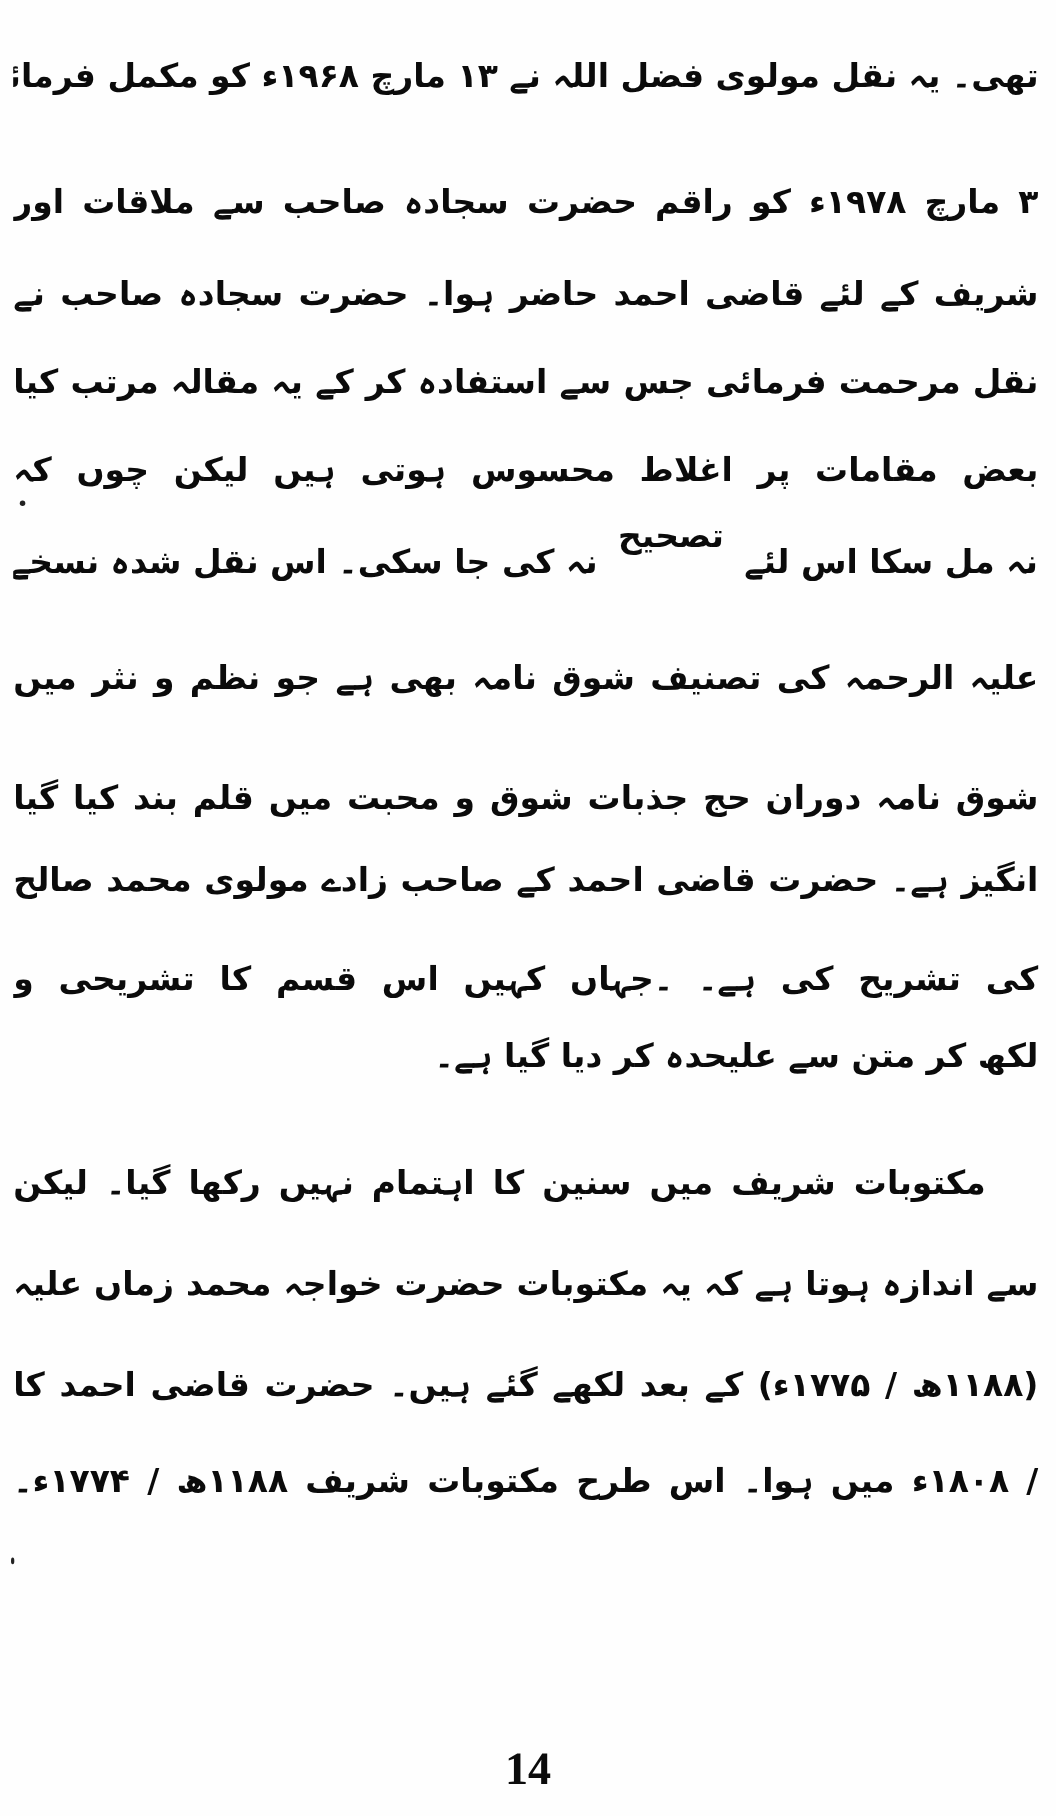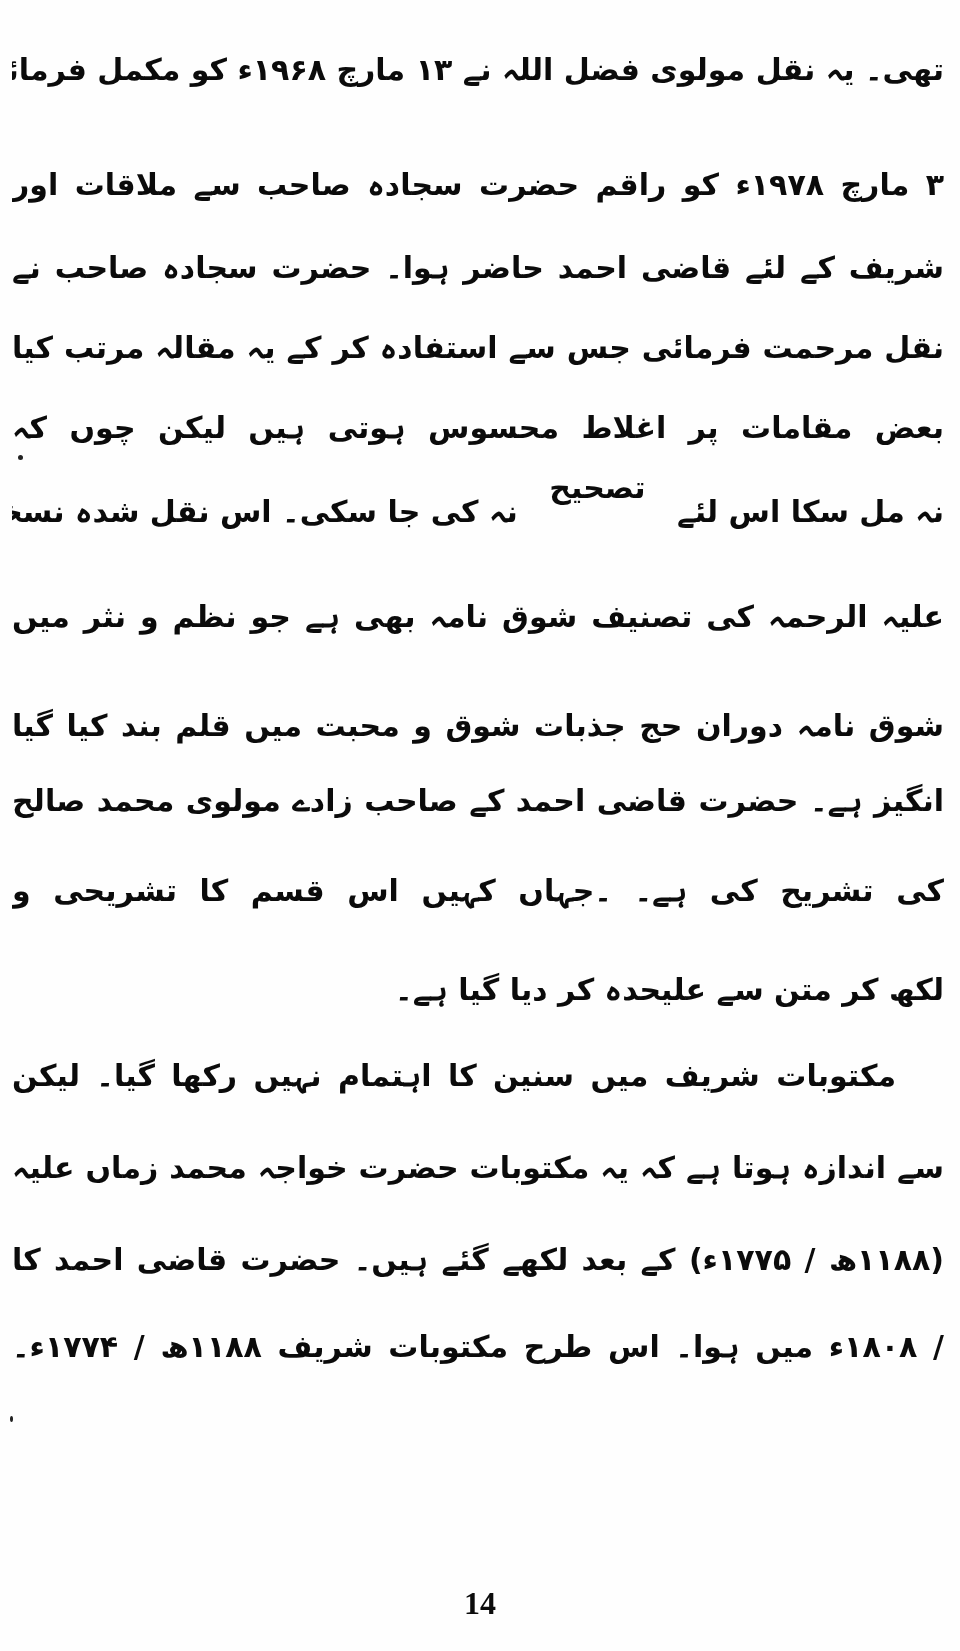--- a/index.html
+++ b/index.html
@@ -43,32 +43,32 @@
     text-align-last: justify;
   }
   
   .text-line.indent {
     padding-right: 48px;
   }
   
   .raised {
     position: relative;
     top: -24px;
-    margin: 0 21px;
+    margin: 0 8px;
     display: inline-block;
     line-height: 30px;
   }
   .page-number {
     position: absolute;
     top: 1585px;
     left: 0;
     width: 100%;
     text-align: center;
     font-family: "Liberation Serif", serif;
-    font-size: 32px;
+    font-size: 42px;
     font-weight: 700;
     color: #0b0b0b;
   }
   
   .speck {
     position: absolute;
     background: #222;
     border-radius: 50%;
   }
   .speck.s1 { left: 18px; top: 455px; width: 5px; height: 5px; }
@@ -88,21 +88,21 @@
   <div class="text-line" style="top:470px;">
     <span>نہ مل سکا اس لئے</span>
     <span class="raised">تصحیح</span>
     <span>نہ کی جا سکی۔ اس نقل شدہ نسخے کے ساتھ حضرت قاضی احمد</span>
   </div>
 
   <div class="text-line j" style="top:575px;">علیہ الرحمہ کی تصنیف شوق نامہ بھی ہے جو نظم و نثر میں ہے اور موضوع تصوف ہے۔</div>
   <div class="text-line j" style="top:684px;">شوق نامہ دوران حج جذبات شوق و محبت میں قلم بند کیا گیا ہے اس لئے نہایت ہی اثر</div>
   <div class="text-line j" style="top:759px;">انگیز ہے۔ حضرت قاضی احمد کے صاحب زادے مولوی محمد صالح نے بعض عبارات</div>
   <div class="text-line j" style="top:849px;">کی تشریح کی ہے۔ ۔جہاں کہیں اس قسم کا تشریحی و توضیحی اضافہ ہے وہاں "اقول"</div>
-  <div class="text-line" style="top:948px;">لکھ کر متن سے علیحدہ کر دیا گیا ہے۔</div>
+  <div class="text-line" style="top:919px;">لکھ کر متن سے علیحدہ کر دیا گیا ہے۔</div>
 
   <div class="text-line j indent" style="top:1034px;">مکتوبات شریف میں سنین کا اہتمام نہیں رکھا گیا۔ لیکن ایسے شواہد موجود ہیں جن</div>
   <div class="text-line j" style="top:1126px;">سے اندازہ ہوتا ہے کہ یہ مکتوبات حضرت خواجہ محمد زماں علیہ الرحمہ کے وصال</div>
   <div class="text-line j" style="top:1218px;">(۱۱۸۸ھ / ۱۷۷۵ء) کے بعد لکھے گئے ہیں۔ حضرت قاضی احمد کا وصال ۱۲۲۳ھ</div>
   <div class="text-line j" style="top:1305px;">/ ۱۸۰۸ء میں ہوا۔ اس طرح مکتوبات شریف ۱۱۸۸ھ / ۱۷۷۴ء۔ اور ۱۲۲۳ھ</div>
 
   <div class="page-number">14</div>
 
   <div class="speck s1"></div>
   <div class="speck s2"></div>

